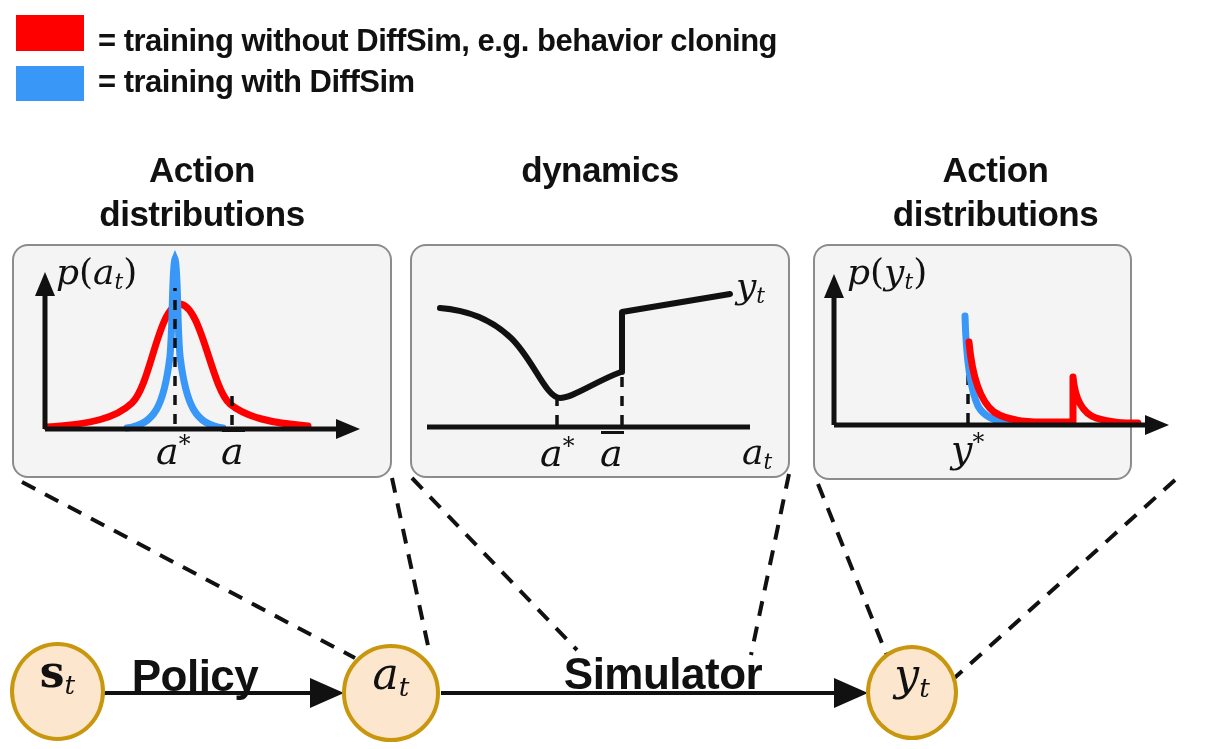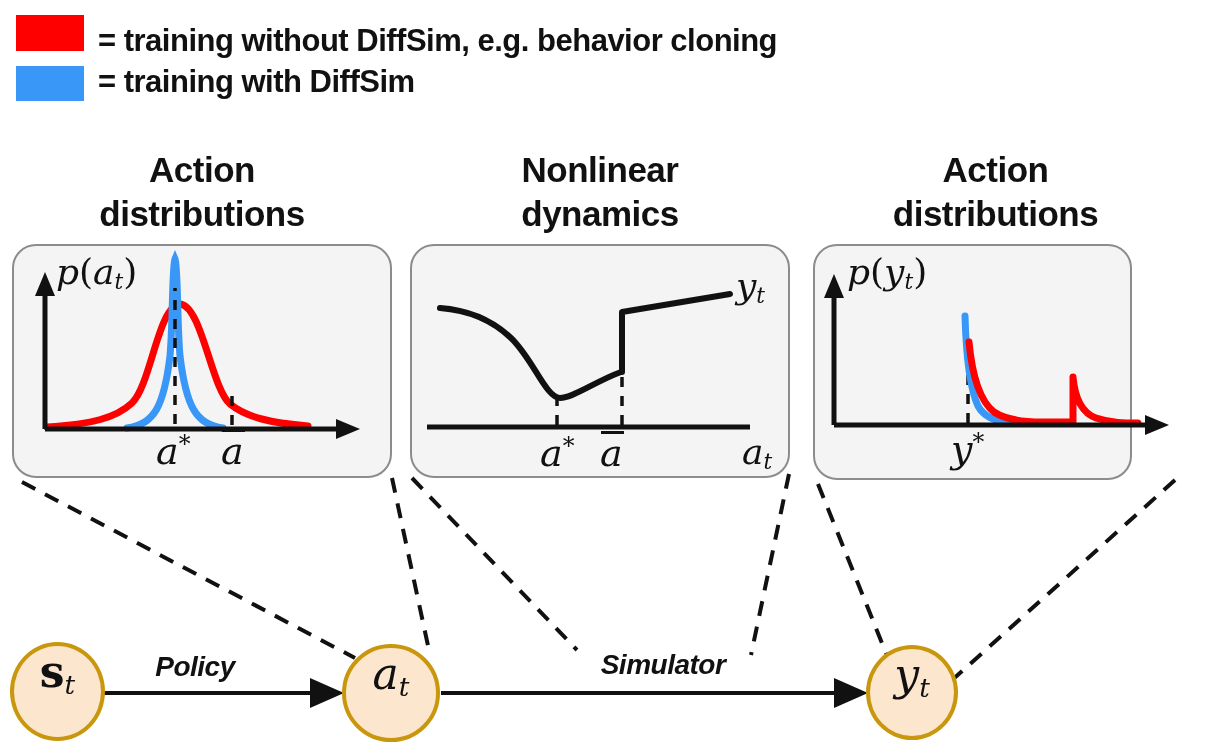--- a/index.html
+++ b/index.html
@@ -9,35 +9,35 @@
   }
   *{margin:0;padding:0;box-sizing:border-box;}
   html,body{width:1205px;height:749px;background:#ffffff;overflow:hidden;
     font-family:"Liberation Sans",sans-serif;color:var(--ink);}
   
   .swatch{position:absolute;width:68px;height:36px;}
   .legend-text{position:absolute;font-size:31px;font-weight:700;white-space:nowrap;letter-spacing:-0.5px;}
   
   .panel-title{position:absolute;text-align:center;font-size:35px;font-weight:700;line-height:44px;letter-spacing:-0.5px;}
   
-  .panel{position:absolute;background:var(--panel_bg);border:2px solid var(--panel_border);border-radius:24px;}
+  .panel{position:absolute;background:var(--panel_bg);border:2px solid var(--panel_border);border-radius:16px;}
   .panel svg{position:absolute;left:0;top:0;}
   
   .math{position:absolute;font-family:"DejaVu Serif",serif;font-size:36px;color:var(--ink);white-space:nowrap;line-height:1;}
   .mvar{font-style:italic;}
   .mbold{font-style:normal;font-weight:700;}
   .msub{font-size:0.6em;font-style:italic;vertical-align:-0.25em;}
   .msup{font-size:0.62em;vertical-align:0.5em;}
   .overbar{position:relative;display:inline-block;}
   .overbar::after{content:"";position:absolute;left:1px;right:-1px;top:-3px;border-top:3px solid var(--ink);}
   
   .node{position:absolute;background:var(--node_fill);border:4px solid var(--node_border);
     border-radius:50%;display:flex;align-items:flex-start;justify-content:center;
     font-family:"DejaVu Serif",serif;font-size:44px;}
-  .edge-label{position:absolute;font-size:28px;font-weight:700;text-align:center;letter-spacing:-0.5px;font-style:italic;}
+  .edge-label{position:absolute;font-size:44px;font-weight:700;text-align:center;letter-spacing:-0.5px;}
   .overlay{position:absolute;left:0;top:0;}
 </style>
 </head>
 <body>
 
 <svg class="overlay" width="1205" height="749" viewBox="0 0 1205 749">
   <g stroke="#111" stroke-width="4" stroke-dasharray="15 11" fill="none">
     <line x1="22" y1="482" x2="355" y2="658"></line>
     <line x1="392" y1="478" x2="430" y2="655"></line>
     <line x1="412" y1="478" x2="577" y2="650"></line>
@@ -56,21 +56,20 @@
 <div class="swatch" style="left:16px;top:15px;background:var(--red);"></div>
 <div class="legend-text" style="left:98px;top:15px;margin-top:8px;">= training without DiffSim, e.g. behavior cloning</div>
 <div class="swatch" style="left:16px;top:66px;height:35px;background:var(--blue);"></div>
 <div class="legend-text" style="left:98px;top:64px;text-align:right;">= training with DiffSim</div>
 
 <div class="panel-title" style="left:12px;top:148px;width:380px;">
   <div>Action</div>
   <div>distributions</div>
 </div>
 <div class="panel-title" style="left:410px;top:148px;width:380px;">
-  <div>Nonlinear</div>
   <div>dynamics</div>
 </div>
 <div class="panel-title" style="left:813px;top:148px;width:365px;">
   <div>Action</div>
   <div>distributions</div>
 </div>
 
 <div class="panel" style="left:12px;top:244px;width:380px;height:234px;">
   <svg width="376" height="230" viewBox="0 0 376 230">
     <path d="M33,181 C78,178 102,172 118,157 C137,139 144,60 166,58 C188,60 197,141 216,158 C232,171 256,177 294,180" fill="none" style="stroke:var(--red);" stroke-width="7" stroke-linecap="round"></path>

